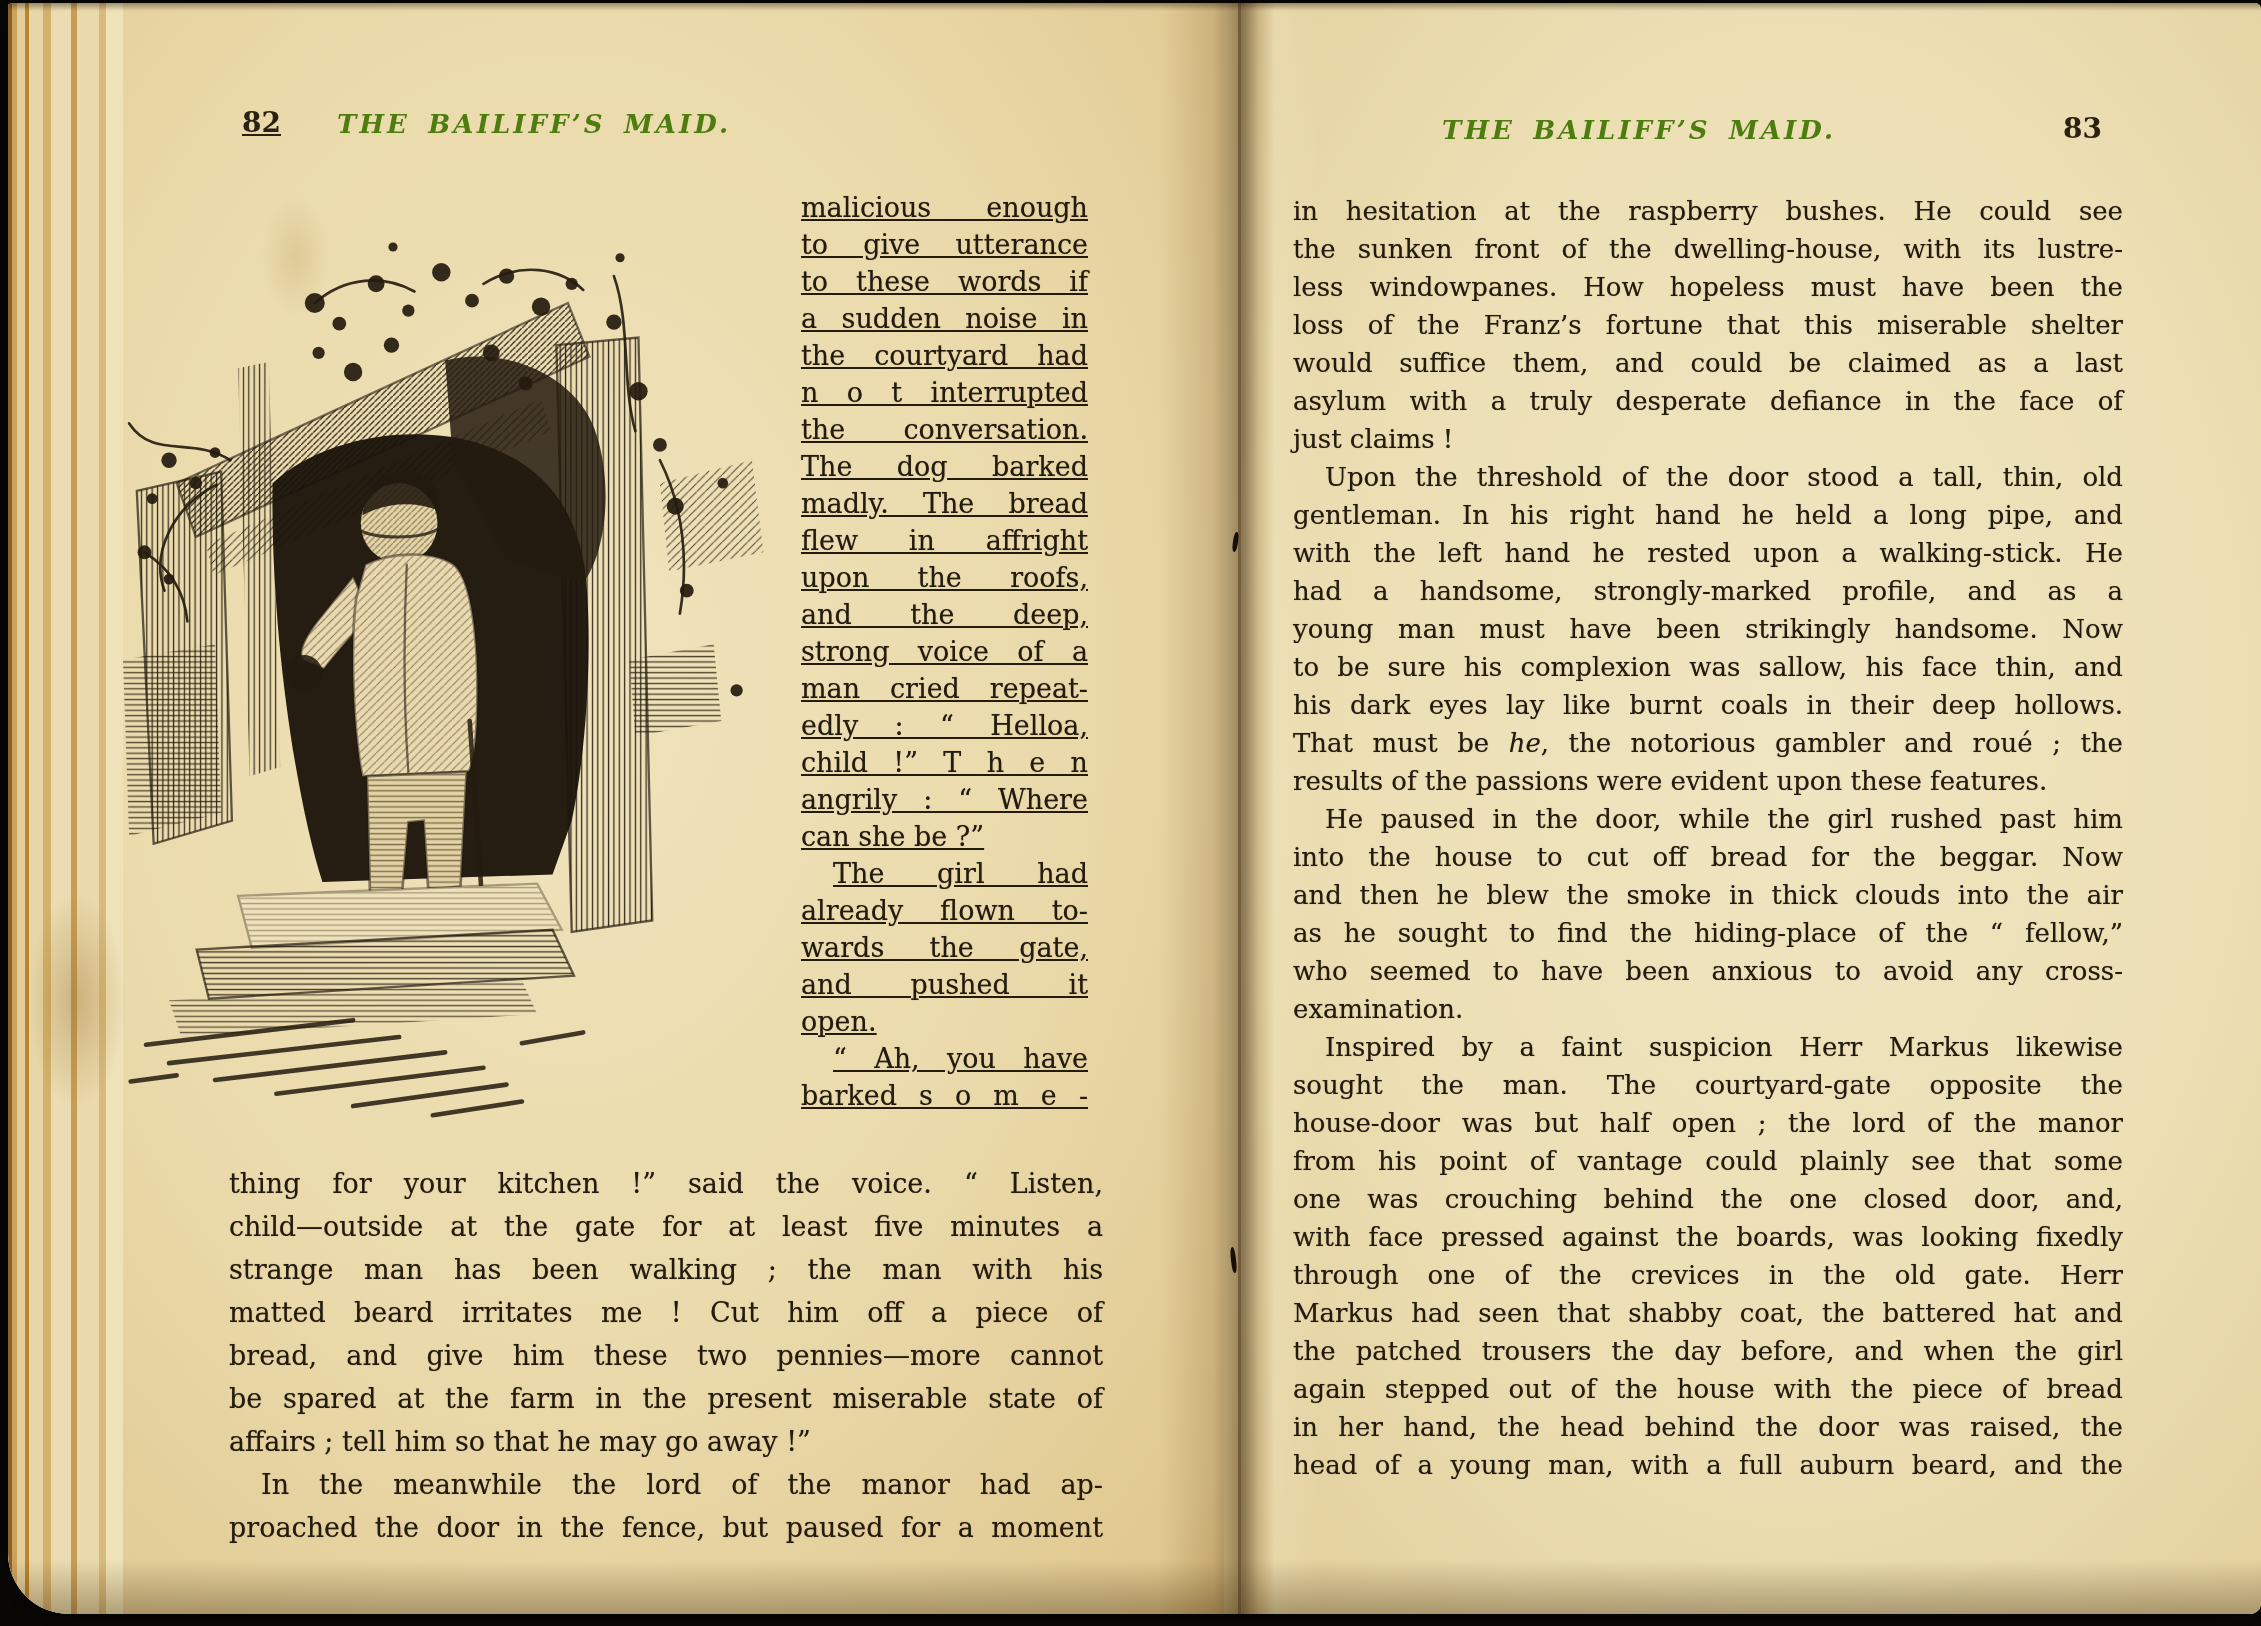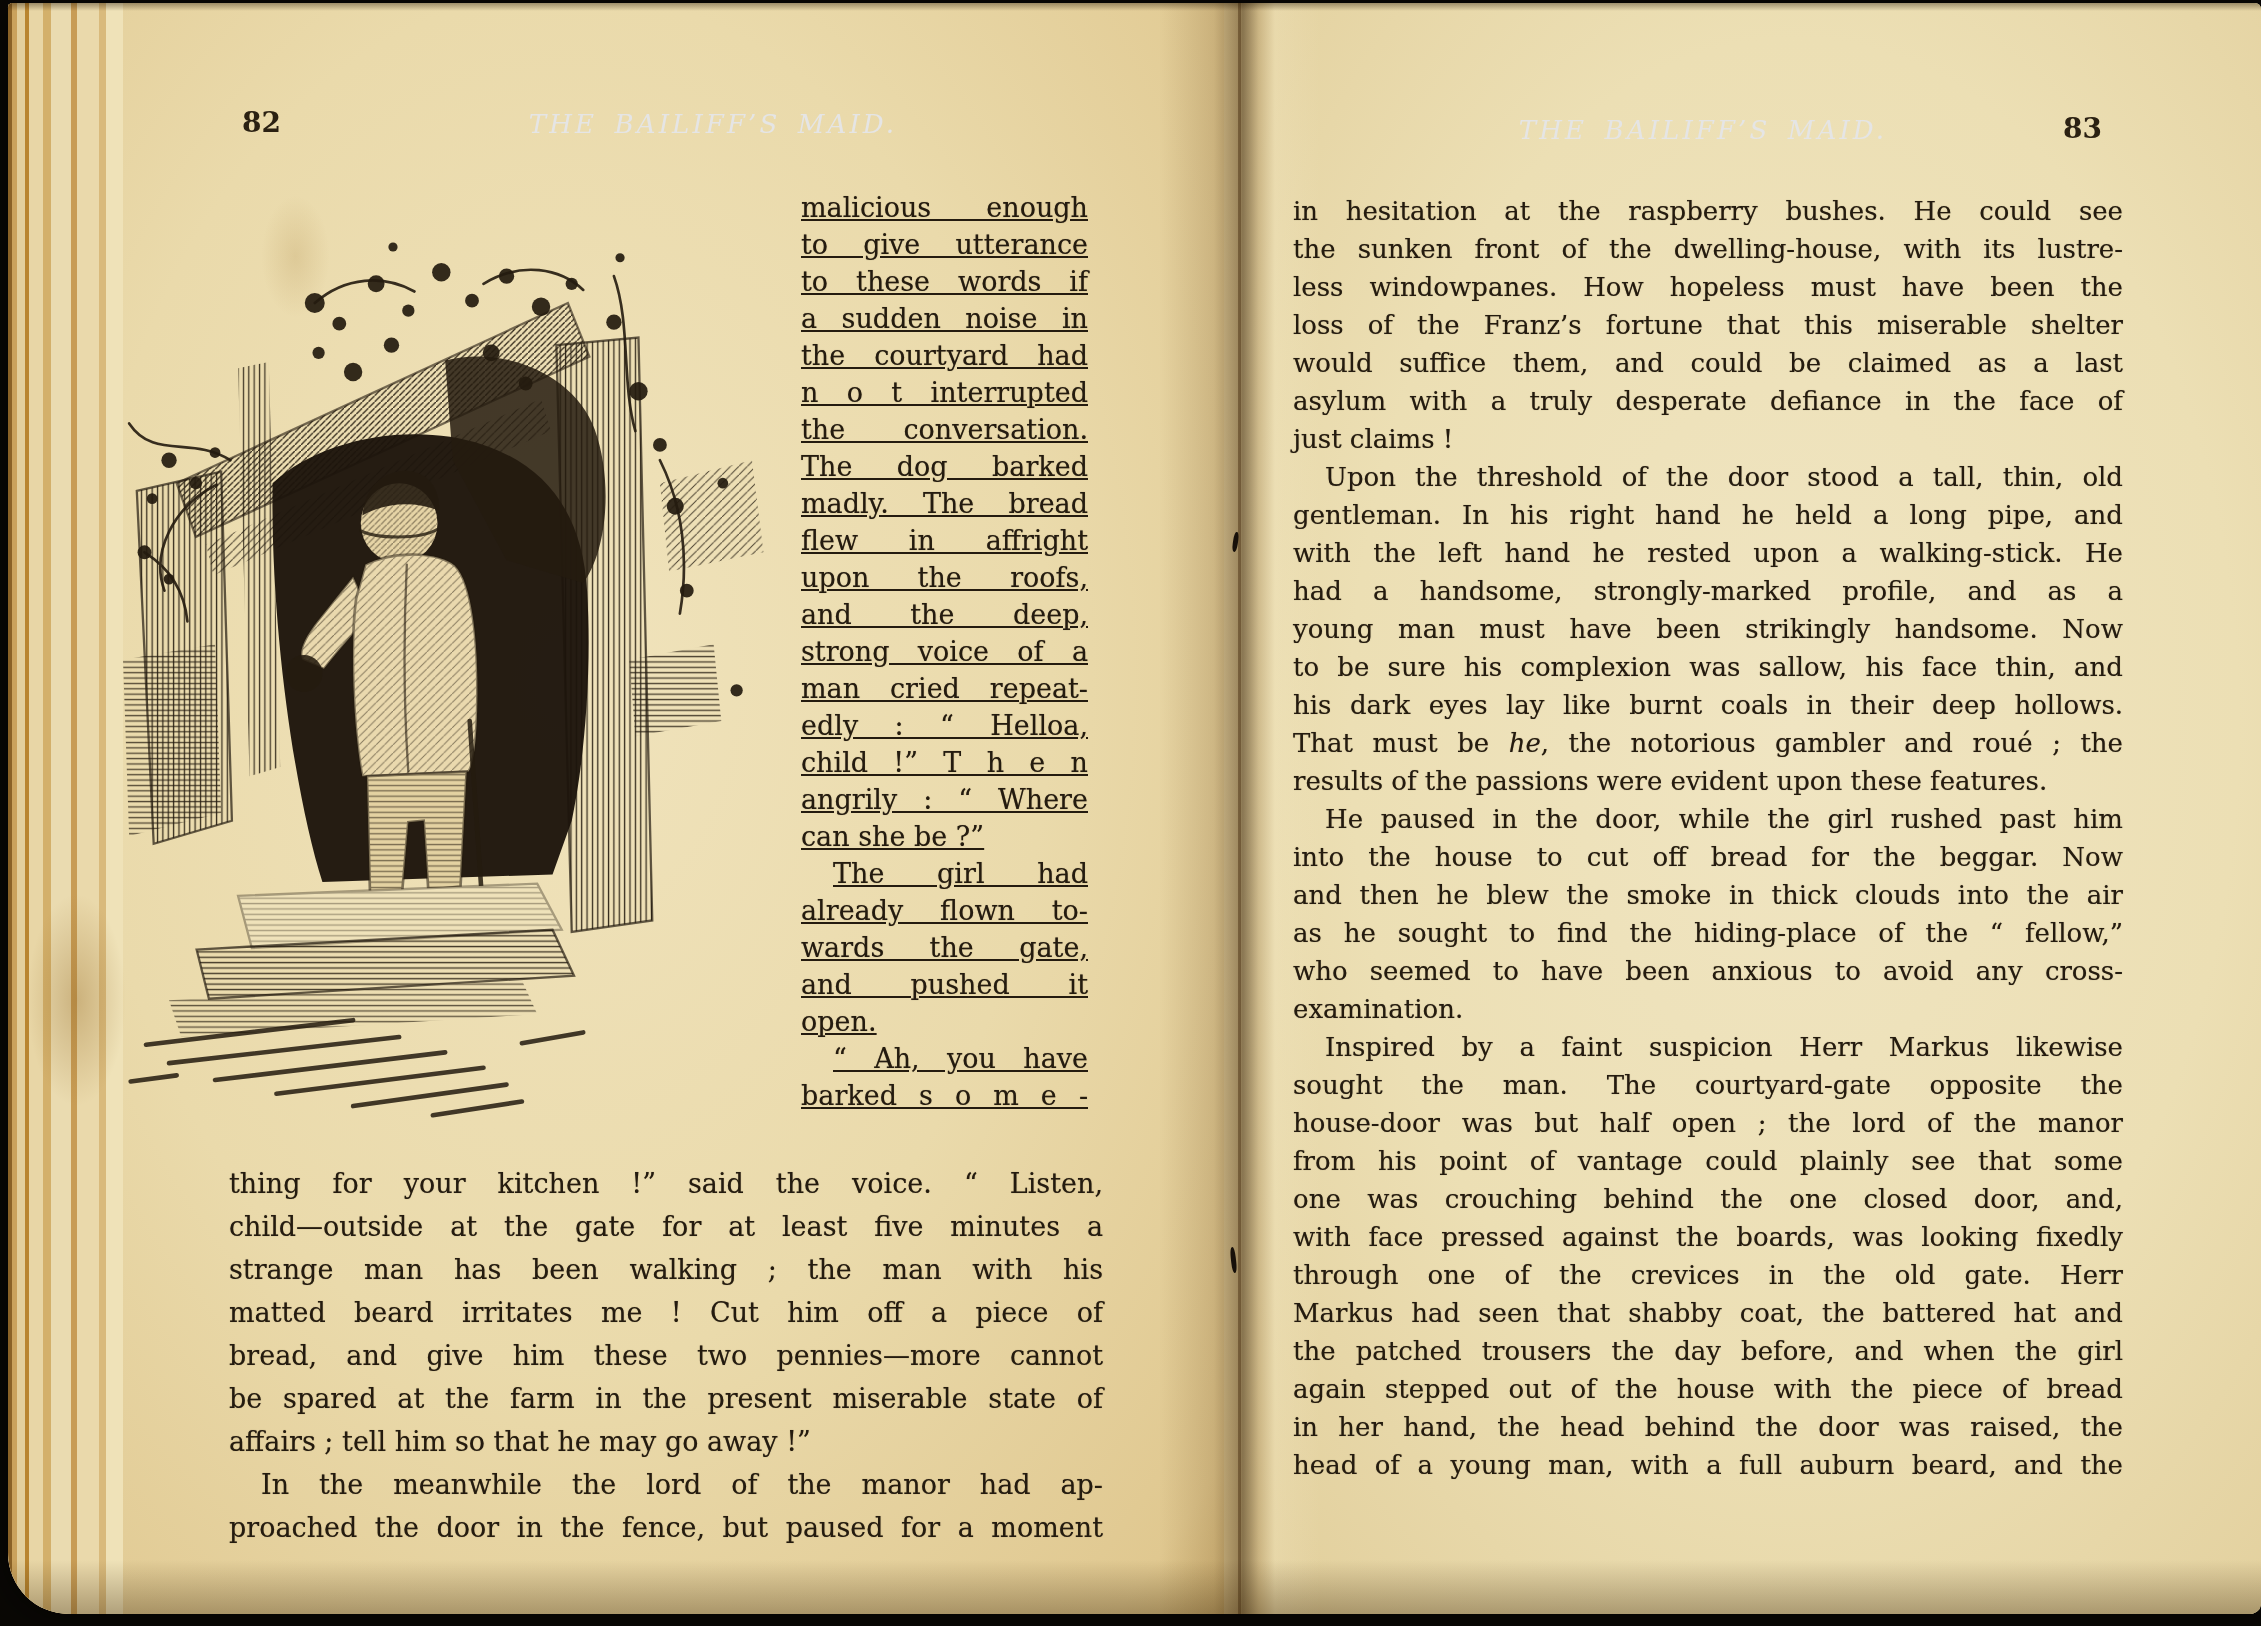--- a/index.html
+++ b/index.html
@@ -25,22 +25,22 @@
   .gutter-crease{position:absolute;left:1230px;top:0;width:3.1px;height:100%;
         background:rgba(70,45,15,.45);}
   .gutter-nick{position:absolute;width:5.4px;height:20px;background:#17100a;border-radius:40%;}
   .book-top-shade{position:absolute;left:0;top:0;right:0;height:7.7px;
         background:linear-gradient(180deg,rgba(40,25,5,.4),rgba(40,25,5,0));}
   .book-bottom-shade{position:absolute;left:0;bottom:0;right:0;height:54px;
         background:linear-gradient(0deg,rgba(60,40,10,.35),rgba(60,40,10,0));}
   .stain{position:absolute;border-radius:50%;pointer-events:none;}
   
   .pagenum{position:absolute;font-size:28px;font-weight:700;color:#2b2112;}
-  .running-title{position:absolute;font-style:italic;font-weight:400;font-size:26px;
-        letter-spacing:3.1px;word-spacing:6.1px;text-align:center;color:#e5e5e5;}
+  .running-title{position:absolute;font-style:italic;font-weight:700;font-size:26px;
+        letter-spacing:3.1px;word-spacing:6.1px;color:#4d7c0f;}
   .textblock{position:absolute;text-shadow:0 0 0.8px rgba(45,32,16,.55);}
   .tline{text-align:justify;text-align-last:justify;white-space:normal;}
   .tline.end{text-align-last:left;}
   .tline.ind{text-indent:32px;}
   .col-narrow{left:801px;top:189px;width:287px;font-size:27px;line-height:37px;text-decoration:underline;}
   .col-bottom{left:229px;top:1134px;width:874px;font-size:27px;line-height:43px;margin-top:28px;}
   .col-right{left:1293px;top:192px;width:830px;font-size:26px;line-height:38px;}
   .illus{position:absolute;left:123px;top:230px;width:675px;height:890px;}
 </style>
 </head>
@@ -54,21 +54,21 @@
     <div class="gutter"></div>
     <div class="gutter-crease"></div>
     <div class="gutter-nick" style="left:1225px;top:529px;transform:rotate(8deg);"></div>
     <div class="gutter-nick" style="left:1223px;top:1244px;transform:rotate(-6deg);height:26px;"></div>
     <div class="book-top-shade"></div>
     <div class="book-bottom-shade"></div>
     <div class="stain" style="left:15.3px;top:882px;width:107px;height:230px;background:radial-gradient(ellipse,rgba(146,103,35,.35),rgba(146,103,35,0) 65%);"></div>
     <div class="stain" style="left:253px;top:192px;width:69px;height:123px;background:radial-gradient(ellipse,rgba(160,120,50,.18),rgba(160,120,50,0) 70%);"></div>
   </div>
 
-  <div class="pagenum" style="left:242px;top:106px;">82</div>
+  <div class="pagenum" style="left:242px;top:106px;text-decoration:underline;">82</div>
   <div class="running-title" style="left:337px;top:109px;width:752px;">THE BAILIFF’S MAID.</div>
 
   <div class="running-title" style="left:1442px;top:115px;width:522px;">THE BAILIFF’S MAID.</div>
   <div class="pagenum" style="left:2033px;top:112px;width:69px;text-align:right;">83</div>
 
   <svg class="illus" viewBox="0 0 880 1160">
     <defs>
       <pattern id="pv" width="7" height="7" patternUnits="userSpaceOnUse">
         <line x1="3" y1="0" x2="3" y2="7" stroke="#241b0f" stroke-width="1.7"></line>
       </pattern>

